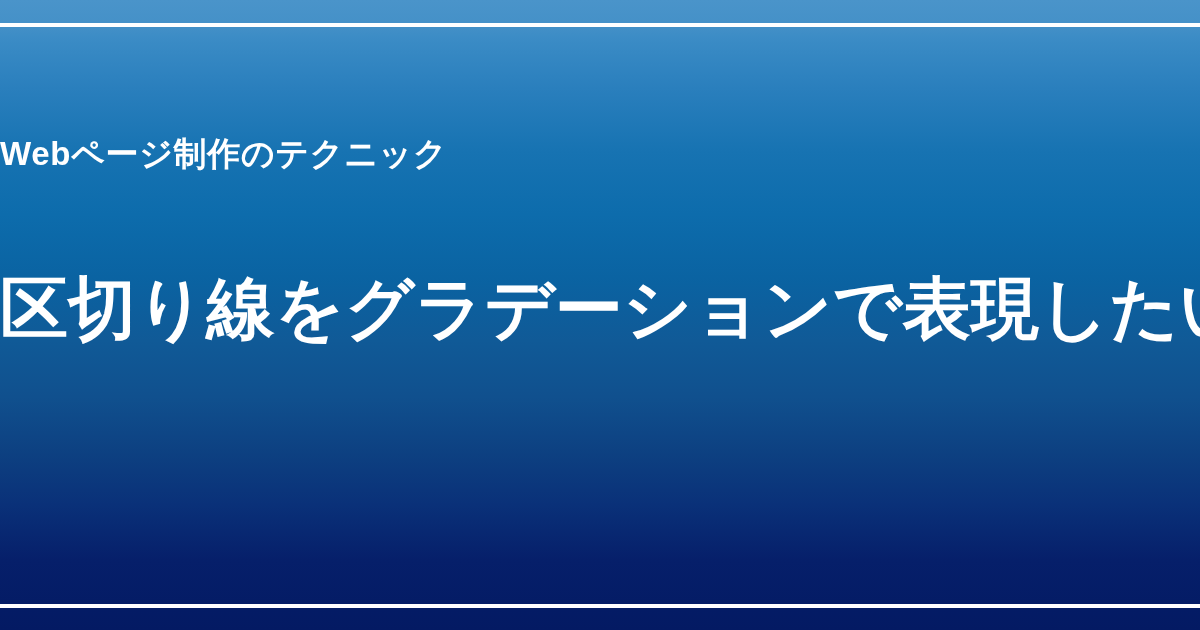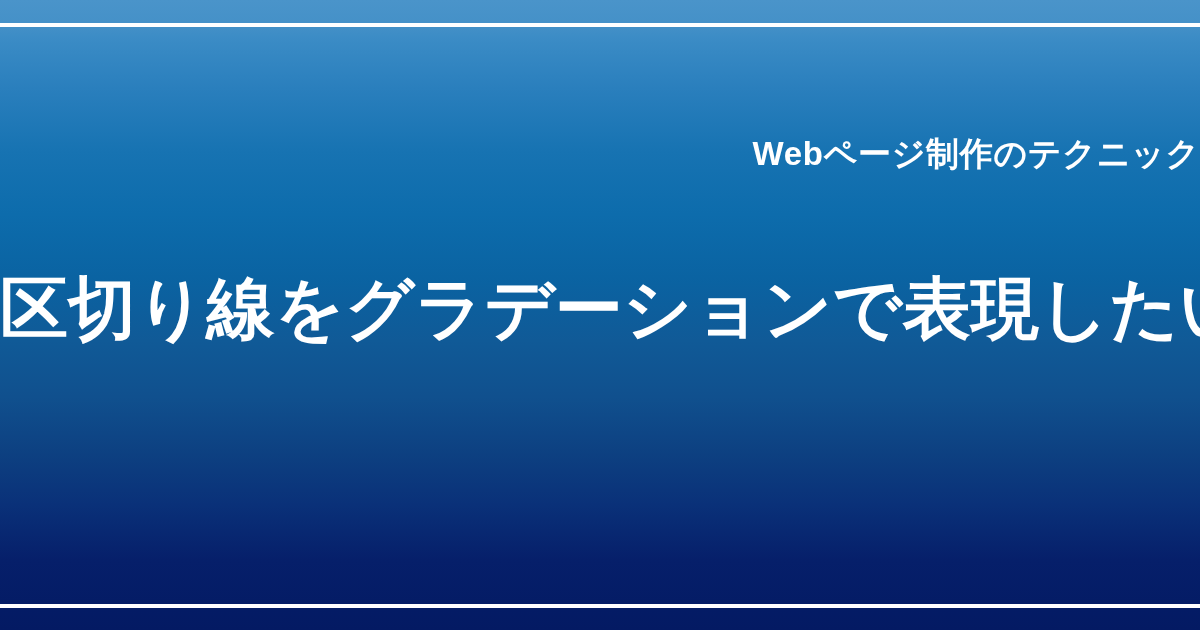--- a/index.html
+++ b/index.html
@@ -74,21 +74,21 @@
     justify-content: flex-start;
     pointer-events: none;
   }
 
   .subtitle {
     margin: 0;
     position: absolute;
     top: 133px;
     left: 0;
     width: 100%;
-    text-align: right;
+    text-align: left;
     color: #ffffff;
     font-size: 33px;
     font-weight: 700;
     line-height: 1.3;
     letter-spacing: 0.02em;
     white-space: nowrap;
   }
 
   .title {
     margin: 0;

